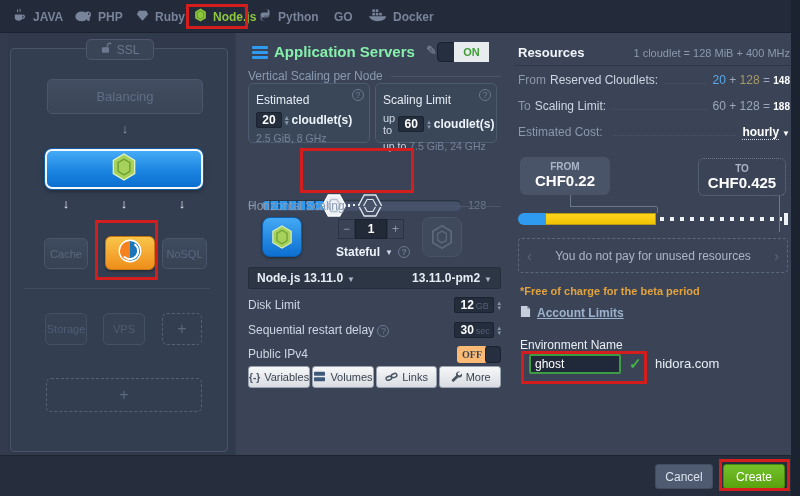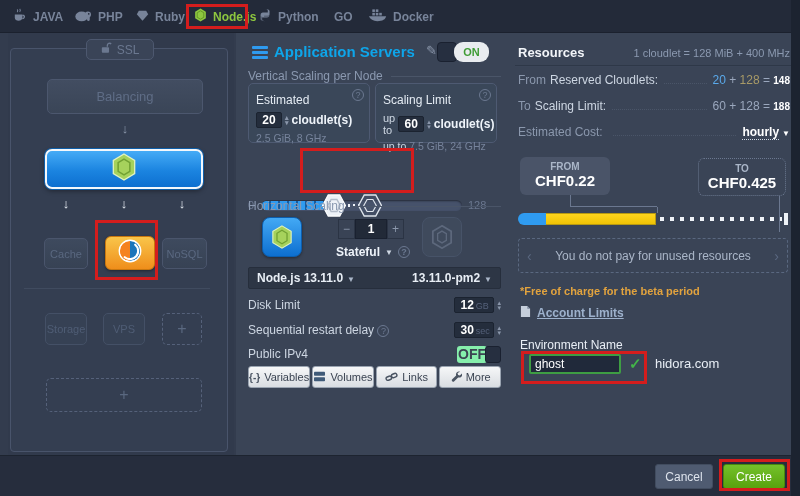--- a/index.html
+++ b/index.html
@@ -36,25 +36,25 @@
   .sql-node{position:absolute;left:97px;top:203px;width:50px;height:34px;border-radius:6px;
     background:linear-gradient(#f9c54a,#ef8e1b);border:1px solid #c9770f;
     display:flex;align-items:center;justify-content:center;box-shadow:0 1px 3px rgba(0,0,0,.4);}
   .topo-div{position:absolute;left:16px;top:255px;width:186px;height:1px;background:#404b5f;}
   .add-sq{position:absolute;border:1px dashed #55617a;border-radius:5px;color:#5a6880;
     display:flex;align-items:center;justify-content:center;font-size:16px;}
 
   
   .ham{position:absolute;left:16px;top:13px;width:16px;height:13px;display:flex;flex-direction:column;justify-content:space-between;}
   .ham i{height:3px;background:#2f9bf0;border-radius:1px;}
-  .m-title{position:absolute;left:38px;top:10px;font-size:15px;font-weight:bold;color:#0ea5e9;}
+  .m-title{position:absolute;left:38px;top:10px;font-size:15px;font-weight:bold;color:#86efac;}
   .pencil{position:absolute;left:190px;top:10px;font-size:13px;color:#8b97ab;}
   .toggle-on{position:absolute;left:201px;top:9px;width:55px;height:20px;display:flex;cursor:pointer;}
   .toggle-on .knob{width:20px;height:20px;background:#262f40;border-radius:4px;border:1px solid #1a2130;}
-  .toggle-on .pill{width:35px;height:20px;margin-left:-3px;background:#e9ecef;border-radius:9px;
+  .toggle-on .pill{width:35px;height:20px;margin-left:-3px;background:#e9ecef;border-radius:0;
     color:#3f9c35;font-size:11px;font-weight:bold;display:flex;align-items:center;justify-content:center;}
   .sect{position:absolute;left:12px;width:253px;display:flex;align-items:center;font-size:12px;color:#8b99b0;}
   .sect::after{content:"";flex:1;height:1px;background:#4a5568;margin-left:8px;}
   .card{position:absolute;top:50px;width:122px;height:60px;background:#3a4759;border:1px solid #4e5a72;border-radius:5px;padding:6px 7px;}
   .card .ttl{font-size:12px;color:#e4ebf3;}
   .qm{display:inline-block;width:12px;height:12px;border-radius:50%;border:1px solid #6b7890;color:#6b7890;
     font-size:9px;line-height:11px;text-align:center;}
   .card .qm{position:absolute;right:5px;top:5px;}
   .valrow{display:flex;align-items:center;gap:3px;margin-top:4px;font-size:12px;font-weight:bold;color:#eef3f9;}
   .valbox{background:#242d3c;border:1px solid #1b2330;color:#fff;font-weight:bold;font-size:12px;
@@ -85,22 +85,22 @@
   .stateful .car{font-size:8px;color:#cfd8e3;}
   .verbar{position:absolute;left:12px;top:234px;width:253px;height:22px;background:#2d3645;border:1px solid #262e3c;
     display:flex;align-items:center;justify-content:space-between;padding:0 8px;border-radius:2px;}
   .verbar span{font-size:12px;font-weight:bold;color:#e8eef5;cursor:pointer;}
   .verbar .car{font-size:8px;color:#aab6c8;margin-left:4px;}
   .mrow{position:absolute;left:12px;width:253px;height:20px;display:flex;align-items:center;justify-content:space-between;
     font-size:12px;color:#cdd6e2;gap:44px;}
   .mrow .ctl{display:flex;align-items:center;gap:3px;}
   .unit{font-size:9px;color:#55617a;margin-left:2px;font-weight:normal;}
   .toggle-off{width:44px;height:17px;display:flex;cursor:pointer;}
-  .toggle-off .pill{width:30px;height:17px;background:#86efac;border-radius:3px;color:#3b4452;
-    font-size:14px;font-weight:bold;display:flex;align-items:center;justify-content:center;}
+  .toggle-off .pill{width:30px;height:17px;background:#fdba74;border-radius:3px;color:#3b4452;
+    font-size:10px;font-weight:bold;display:flex;align-items:center;justify-content:center;font-family:Liberation Serif, serif;}
   .toggle-off .knob{width:16px;height:17px;margin-left:-2px;background:#262f40;border-radius:3px;border:1px solid #1a2130;}
   .actions{position:absolute;left:12px;top:333px;width:253px;display:flex;gap:2px;}
   .abtn{flex:1;height:22px;background:linear-gradient(#f6f7f8,#d9dde2);border:1px solid #9aa4b1;border-radius:3px;
     color:#3b4452;font-size:11px;display:flex;align-items:center;justify-content:center;gap:4px;cursor:pointer;}
   .abtn .vg{font-size:10px;color:#4a5462;font-weight:bold;}
 
   
   .r-head{position:absolute;left:11px;top:12px;width:272px;display:flex;justify-content:space-between;align-items:baseline;}
   .r-head .t{font-size:13px;font-weight:bold;color:#f2f5f9;}
   .r-head .i{font-size:11px;color:#8b99b0;text-align:center;}

